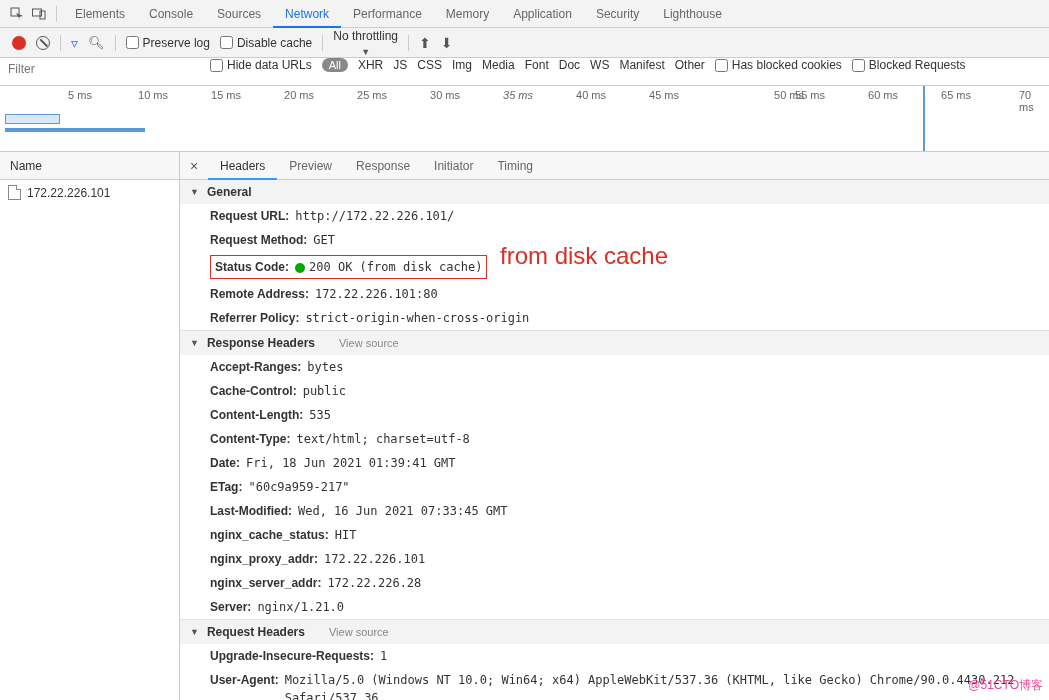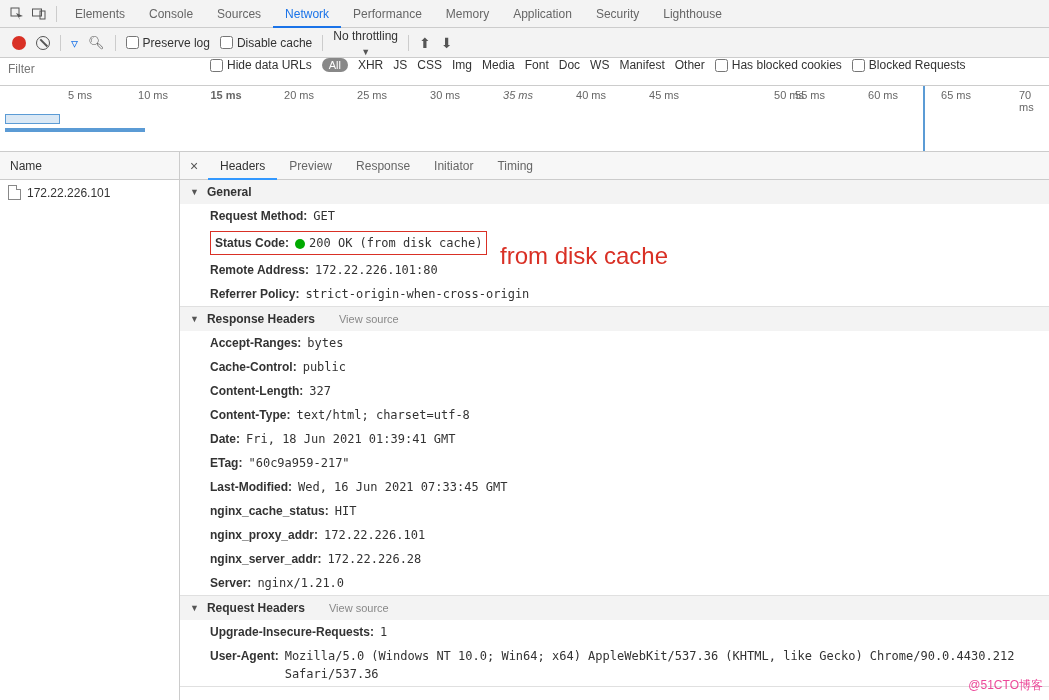--- a/index.html
+++ b/index.html
@@ -133,21 +133,21 @@
   <label class="chk">
       <input type="checkbox" style="">
       <span>Blocked Requests</span>
     </label>
 </div>
 
 <div class="timeline">
   <div class="ticks" id="timeline-ticks">
       <span class="tick" style="left: 80px;">5 ms</span>
       <span class="tick" style="left: 153px;">10 ms</span>
-      <span class="tick" style="left: 226px; font-weight: bold;">15 ms</span>
+      <span class="tick" style="left: 226px;">15 ms</span>
       <span class="tick" style="left: 299px;">20 ms</span>
       <span class="tick" style="left: 372px;">25 ms</span>
       <span class="tick" style="left: 445px;">30 ms</span>
       <span class="tick" style="left: 518px; font-style: italic;">35 ms</span>
       <span class="tick" style="left: 591px;">40 ms</span>
       <span class="tick" style="left: 664px;">45 ms</span>
       <span class="tick" style="left: 773px; margin-left: 16px;">50 ms</span>
       <span class="tick" style="left: 810px;">55 ms</span>
       <span class="tick" style="left: 883px;">60 ms</span>
       <span class="tick" style="left: 956px;">65 ms</span>
@@ -179,20 +179,24 @@
       <span class="dtab">Timing</span>
     </div>
 
     <div class="section">
       <div class="section-hdr">
         <span class="tri">▼</span>
         <span class="title">General</span>
       </div>
       <div id="general-kv">
           <div class="kv">
+            <span class="k">Request URL:</span>
+            <span class="v">http://172.22.226.101/</span>
+          </div>
+          <div class="kv">
             <span class="k">Request Method:</span>
             <span class="v">GET</span>
           </div>
           <div class="kv">
             <span class="highlight-box"><span class="k">Status Code:</span><span class="v"><span class="status-dot"></span>200 OK (from disk cache)</span></span>
           </div>
           <div class="kv">
             <span class="k">Remote Address:</span>
             <span class="v">172.22.226.101:80</span>
           </div>
@@ -213,21 +217,21 @@
           <div class="kv">
             <span class="k">Accept-Ranges:</span>
             <span class="v">bytes</span>
           </div>
           <div class="kv">
             <span class="k">Cache-Control:</span>
             <span class="v">public</span>
           </div>
           <div class="kv">
             <span class="k">Content-Length:</span>
-            <span class="v">327</span>
+            <span class="v">535</span>
           </div>
           <div class="kv">
             <span class="k">Content-Type:</span>
             <span class="v">text/html; charset=utf-8</span>
           </div>
           <div class="kv">
             <span class="k">Date:</span>
             <span class="v">Fri, 18 Jun 2021 01:39:41 GMT</span>
           </div>
           <div class="kv">

